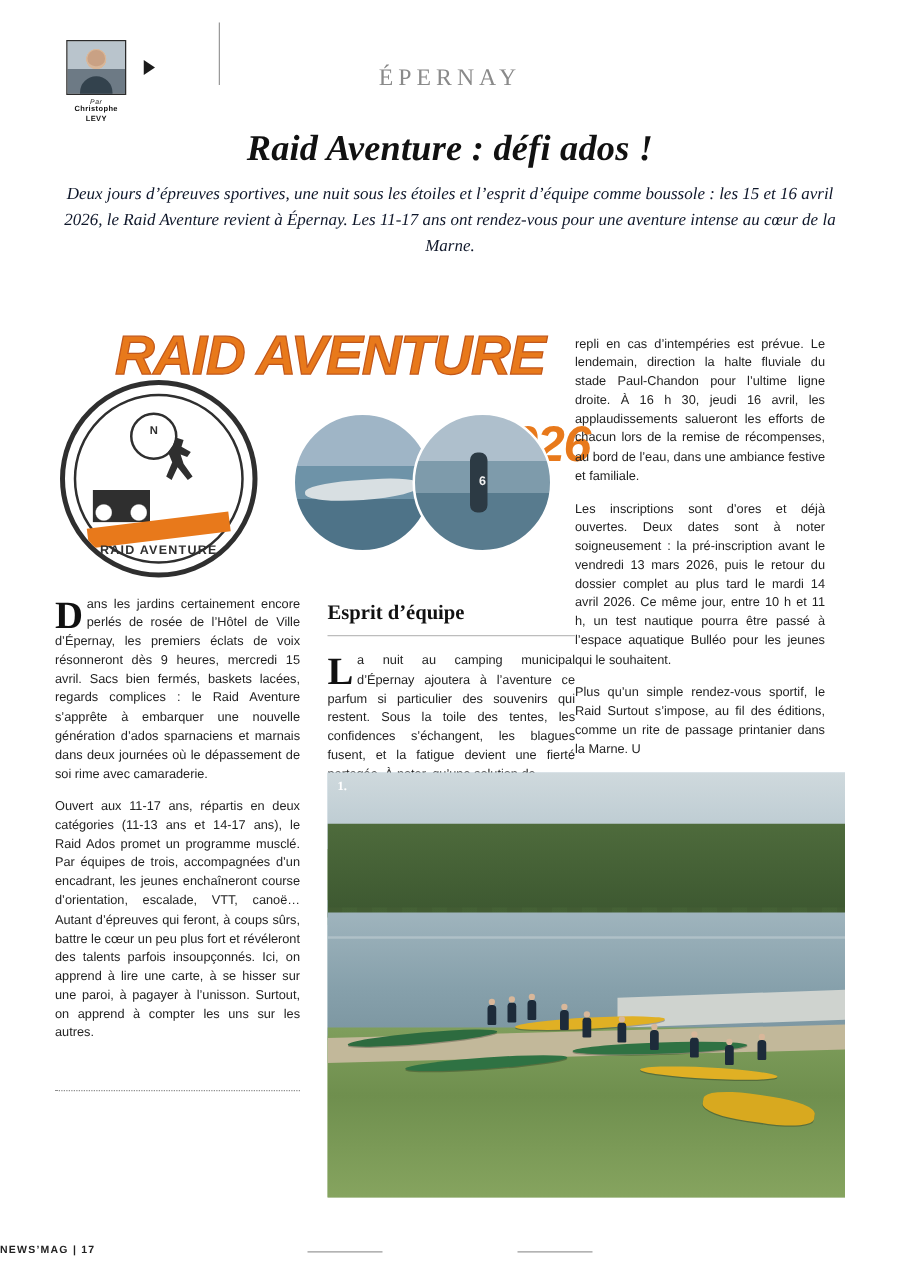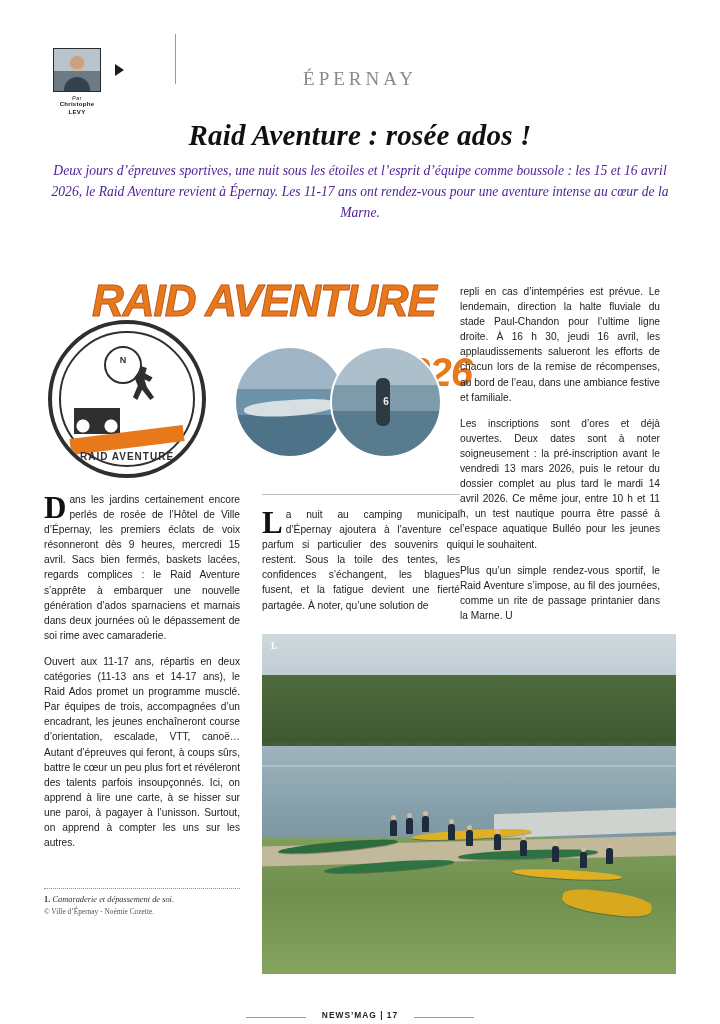--- a/index.html
+++ b/index.html
@@ -14,21 +14,20 @@
     color: #1a1a1a;
     position: relative;
     overflow: hidden;
   }
 
   
   .page {
     position: absolute;
     inset: 0;
     background: #fff;
-    margin-top: 16px;
   }
   .rule-vertical {
     position: absolute;
     left: 175px;
     top: 18px;
     width: 1px;
     height: 50px;
     background: #9a9a9a;
   }
 
@@ -124,21 +123,21 @@
   .standfirst {
     position: absolute;
     top: 144px;
     left: 50px;
     width: 620px;
     text-align: center;
     font-family: "Liberation Serif", serif;
     font-style: italic;
     font-size: 13.6px;
     line-height: 1.55;
-    color: #4c1d95;
+    color: #0f172a;
   }
 
   
   .logo-art {
     position: absolute;
     left: 44px;
     top: 256px;
     width: 430px;
     height: 200px;
   }
@@ -395,21 +394,21 @@
     height: 1px;
     background: #9a9a9a;
   }
   .footer-rule-left { left: 246px; width: 60px; }
   .footer-rule-right { right: 246px; width: 60px; }
   .footer-text {
     position: absolute;
     top: 994px;
     left: 0;
     right: 0;
-    text-align: center;
+    text-align: left;
     font-size: 8.4px;
     letter-spacing: 1px;
     color: #222;
     font-weight: bold;
   }
 </style>
 </head>
 <body>
 
 <div class="page">
@@ -418,21 +417,21 @@
 
   <div class="author-badge">
     <div class="author-photo"></div>
     <div class="author-kicker">Par</div>
     <div class="author-name" style="white-space: pre-line;">Christophe
 LEVY</div>
     <div class="author-arrow"></div>
   </div>
 
   <div class="section-label">ÉPERNAY</div>
-  <h1 class="headline">Raid Aventure : rosée ados !</h1>
+  <h1 class="headline">Raid Aventure : défi ados !</h1>
   <div class="standfirst">Deux jours d’épreuves sportives, une nuit sous les étoiles et l’esprit d’équipe comme boussole : les 15 et 16 avril 2026, le Raid Aventure revient à Épernay. Les 11-17 ans ont rendez-vous pour une aventure intense au cœur de la Marne.</div>
 
   <div class="logo-art">
     <div class="logo-word">RAID AVENTURE</div>
     <div class="logo-year">2026</div>
 
     <div class="logo-emblem">
       <div class="emblem-ring"></div>
       <div class="fig-compass"></div>
       <div class="emblem-figure fig-run"></div>
@@ -444,35 +443,31 @@
     <div class="photo-circle pc1"></div>
     <div class="photo-circle pc2"></div>
   </div>
 
   <div class="col col-1">
     <p class="dropcap-para">Dans les jardins certainement encore perlés de rosée de l’Hôtel de Ville d’Épernay, les premiers éclats de voix résonneront dès 9 heures, mercredi 15 avril. Sacs bien fermés, baskets lacées, regards complices : le Raid Aventure s’apprête à embarquer une nouvelle génération d’ados sparnaciens et marnais dans deux journées où le dépassement de soi rime avec camaraderie.</p>
     <p>Ouvert aux 11-17 ans, répartis en deux catégories (11-13 ans et 14-17 ans), le Raid Ados promet un programme musclé. Par équipes de trois, accompagnées d’un encadrant, les jeunes enchaîneront course d’orientation, escalade, VTT, canoë… Autant d’épreuves qui feront, à coups sûrs, battre le cœur un peu plus fort et révéleront des talents parfois insoupçonnés. Ici, on apprend à lire une carte, à se hisser sur une paroi, à pagayer à l’unisson. Surtout, on apprend à compter les uns sur les autres.</p>
   </div>
 
   <div class="dotted-sep"></div>
-  <div class="caption">
-    <span class="num">1.</span>
-    <i>Camaraderie et dépassement de soi.</i><br>
-    <span class="credit">© Ville d’Épernay - Noémie Cozette.</span>
-  </div>
 
   <div class="col col-2">
+    <h2 class="subhead">Esprit d’équipe</h2>
     <hr class="subhead-rule">
     <p class="dropcap-para">La nuit au camping municipal d’Épernay ajoutera à l’aventure ce parfum si particulier des souvenirs qui restent. Sous la toile des tentes, les confidences s’échangent, les blagues fusent, et la fatigue devient une fierté partagée. À noter, qu’une solution de</p>
   </div>
 
   <div class="col col-3">
     <p>repli en cas d’intempéries est prévue. Le lendemain, direction la halte fluviale du stade Paul-Chandon pour l’ultime ligne droite. À 16 h 30, jeudi 16 avril, les applaudissements salueront les efforts de chacun lors de la remise de récompenses, au bord de l’eau, dans une ambiance festive et familiale.</p>
     <p>Les inscriptions sont d’ores et déjà ouvertes. Deux dates sont à noter soigneusement : la pré-inscription avant le vendredi 13 mars 2026, puis le retour du dossier complet au plus tard le mardi 14 avril 2026. Ce même jour, entre 10 h et 11 h, un test nautique pourra être passé à l’espace aquatique Bulléo pour les jeunes qui le souhaitent.</p>
-    <p>Plus qu’un simple rendez-vous sportif, le Raid Aventure s’impose, au fil des journées, comme un rite de passage printanier dans la Marne. U</p>
+    <p>Plus qu’un simple rendez-vous sportif, le Raid Surtout s’impose, au fil des éditions, comme un rite de passage printanier dans la Marne. U</p>
   </div>
 
   <div class="photo-main">
     <div class="ph-sky"></div>
     <div class="ph-trees"></div>
     <div class="ph-water"></div>
     <div class="ph-pontoon"></div>
     <div class="ph-bank"></div>
     <div class="ph-path"></div>
 

